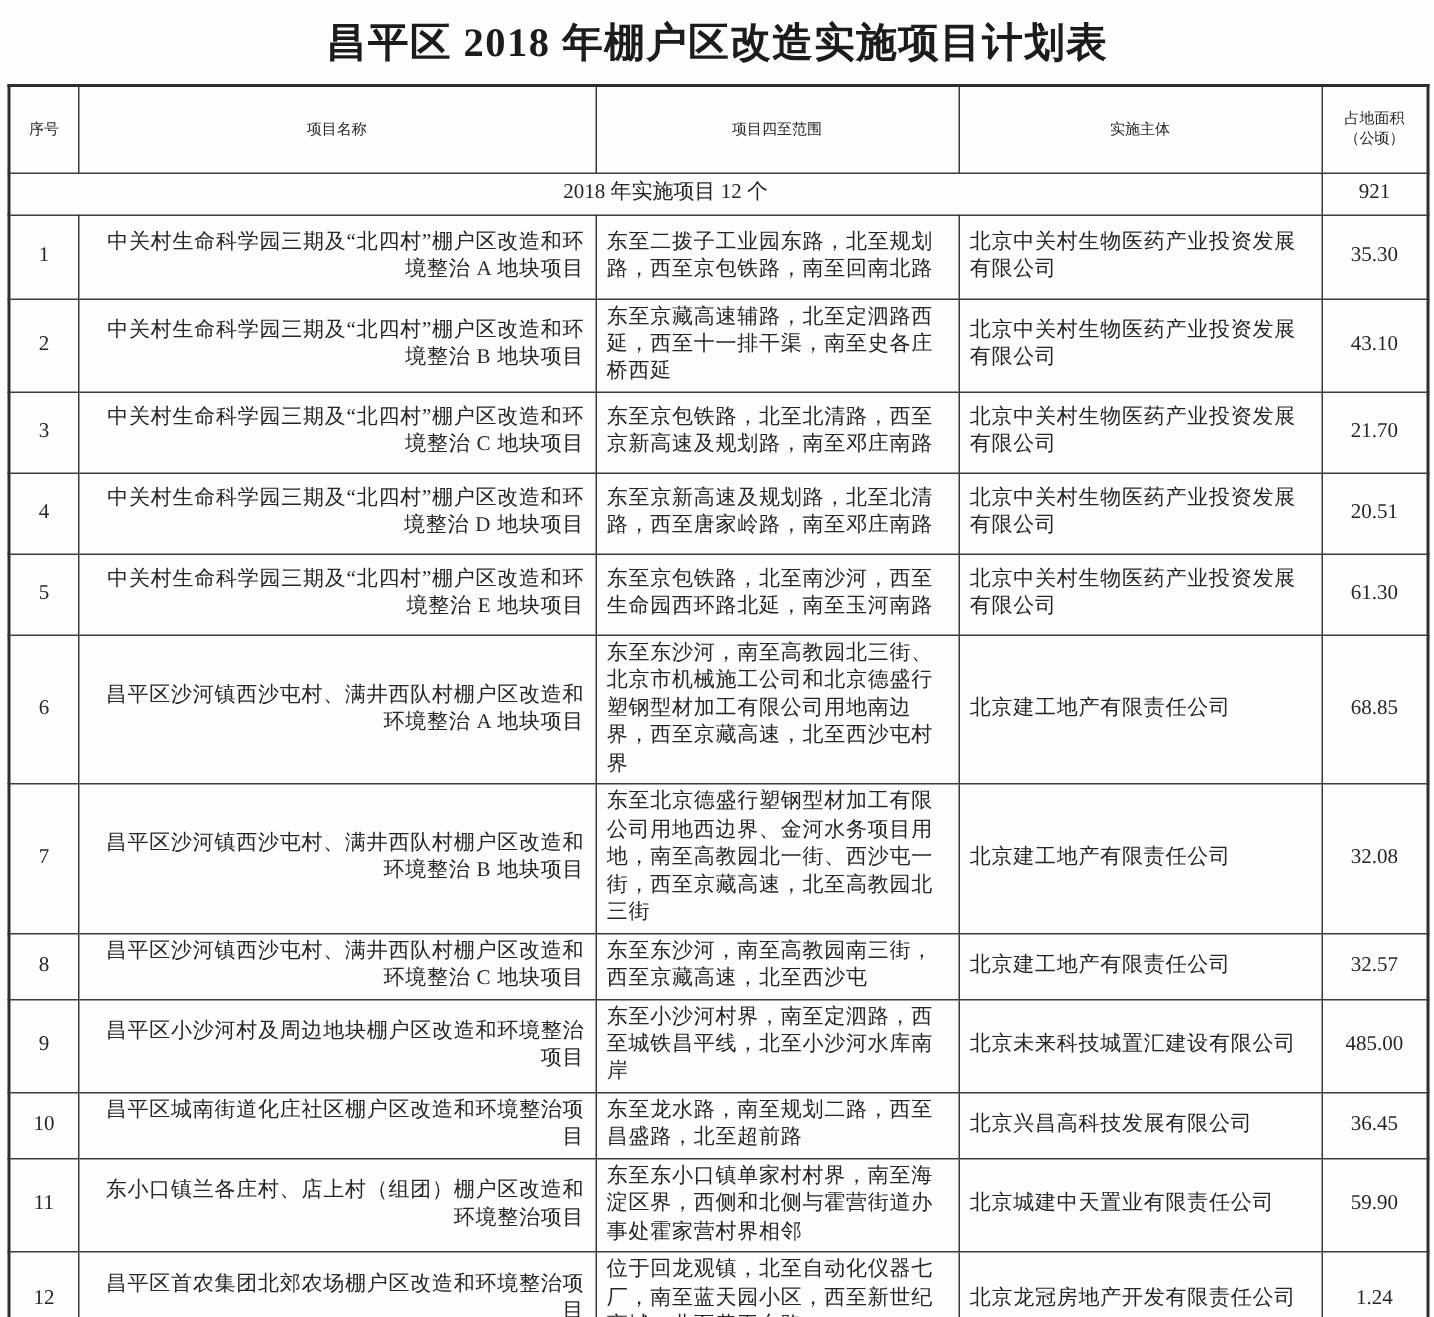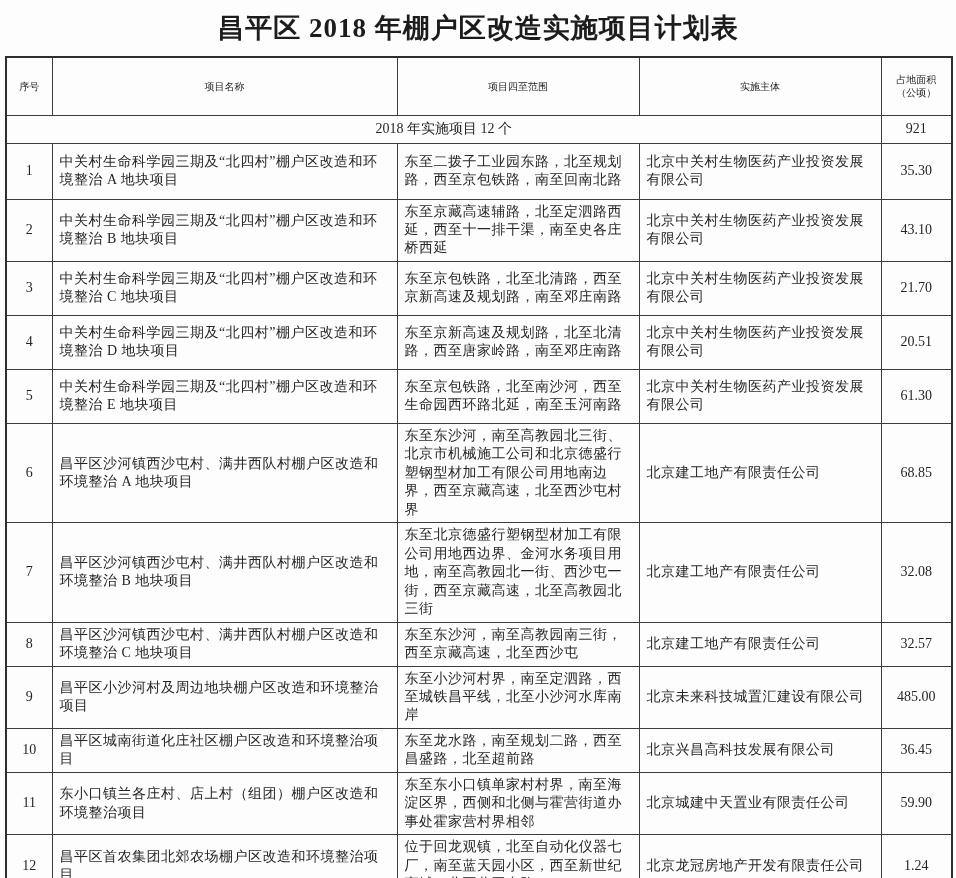--- a/index.html
+++ b/index.html
@@ -43,21 +43,21 @@
   }
   table.plan-table th {
     font-weight: normal;
     text-align: center;
     height: 58px;
     font-size: 10px;
   }
   .pre { white-space: pre-line; }
   .center { text-align: center; }
   td.no-cell   { text-align: center; }
-  td.name-cell { text-align: left; letter-spacing: 0.5px; }
+  td.name-cell { text-align: right; letter-spacing: 0.5px; }
   td.scope-cell{ text-align: left; letter-spacing: 0.5px; }
   td.entity-cell { text-align: left; letter-spacing: 0.5px; }
   td.area-cell { text-align: center; font-family: "Liberation Serif", "DejaVu Serif", serif; }
   tr.summary-row td { height: 28px; }
   tr.r1 td { height: 56px; }
   tr.r2 td, tr.r3 td, tr.r4 td, tr.r5 td { height: 54px; }
   tr.r6 td { height: 84px; margin-top: 15px; }
   tr.r7 td { height: 90px; }
   tr.r8 td { height: 40px; }
   tr.r9 td { height: 50px; }

